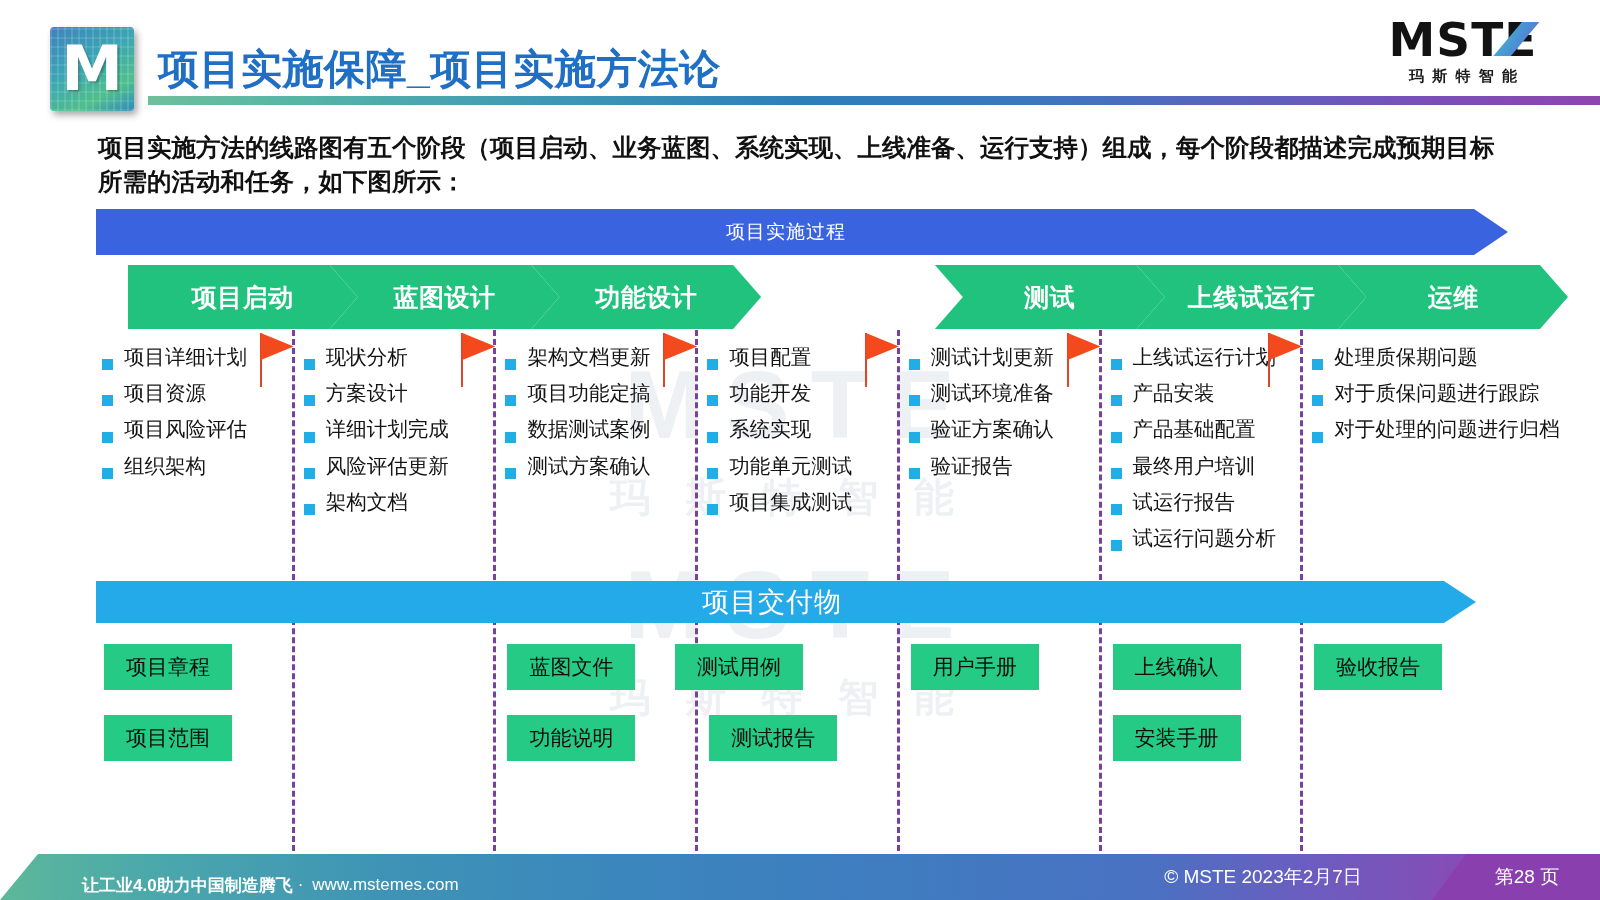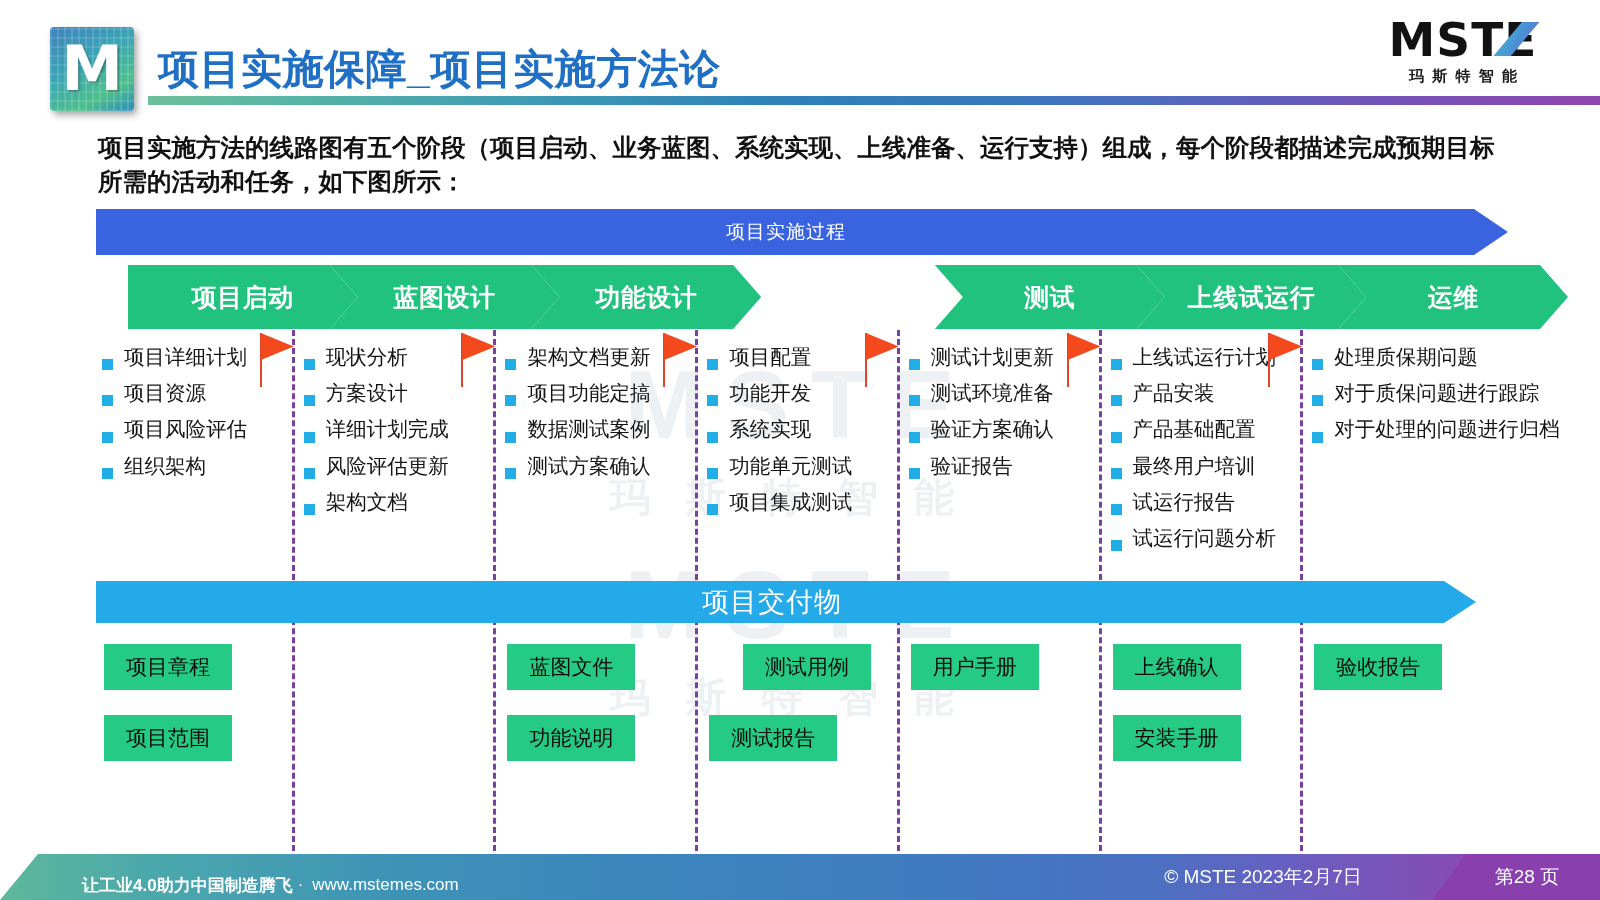--- a/index.html
+++ b/index.html
@@ -487,21 +487,21 @@
       </div>
       <div class="dbox" style="left: 104px; width: 128px; top: 71px;">
         <span>项目范围</span>
       </div>
       <div class="dbox" style="left: 507.429px; width: 128px; top: 0px;">
         <span>蓝图文件</span>
       </div>
       <div class="dbox" style="left: 507.429px; width: 128px; top: 71px;">
         <span>功能说明</span>
       </div>
-      <div class="dbox" style="left: 743px; width: 128px; top: 0px;">
+      <div class="dbox" style="left: 675px; width: 128px; top: 0px;">
         <span>测试用例</span>
       </div>
       <div class="dbox" style="left: 709.143px; width: 128px; top: 71px;">
         <span>测试报告</span>
       </div>
       <div class="dbox" style="left: 910.857px; width: 128px; top: 0px;">
         <span>用户手册</span>
       </div>
       <div class="dbox" style="left: 1112.57px; width: 128px; top: 0px;">
         <span>上线确认</span>

